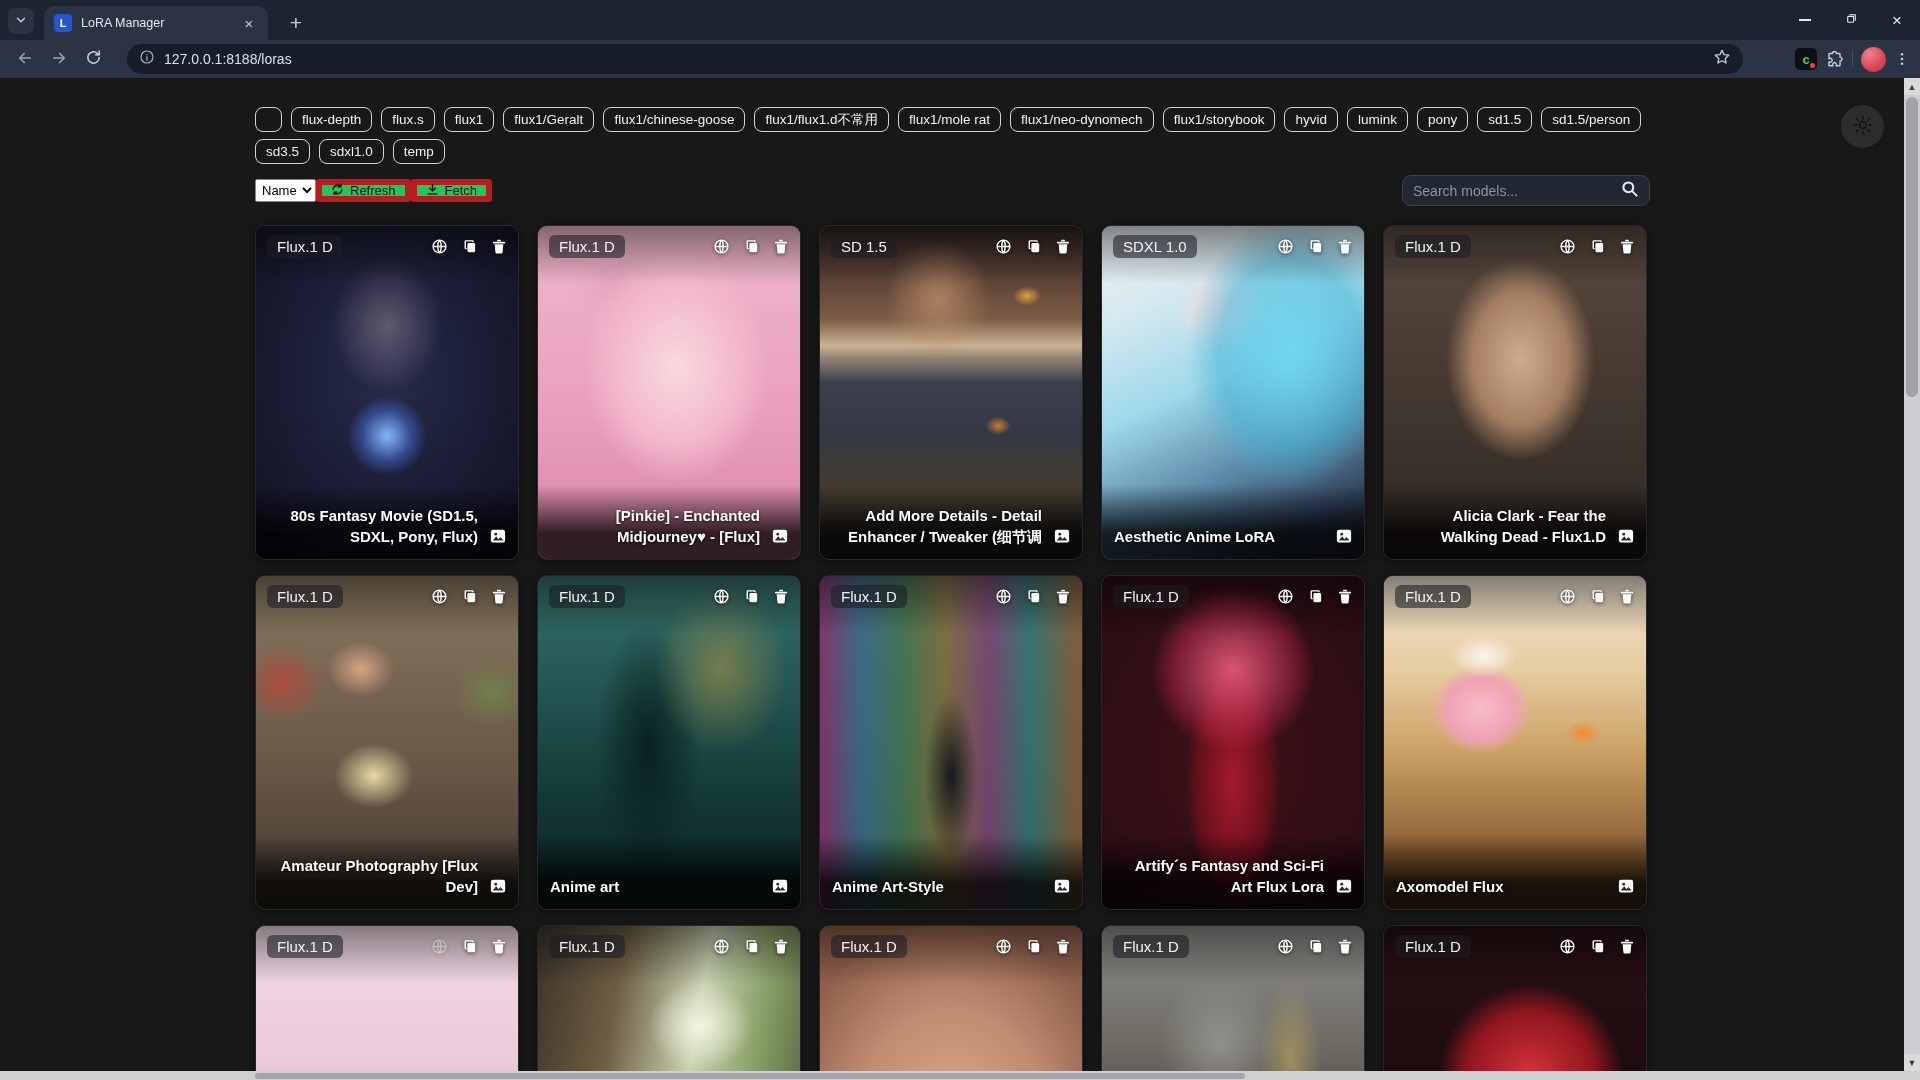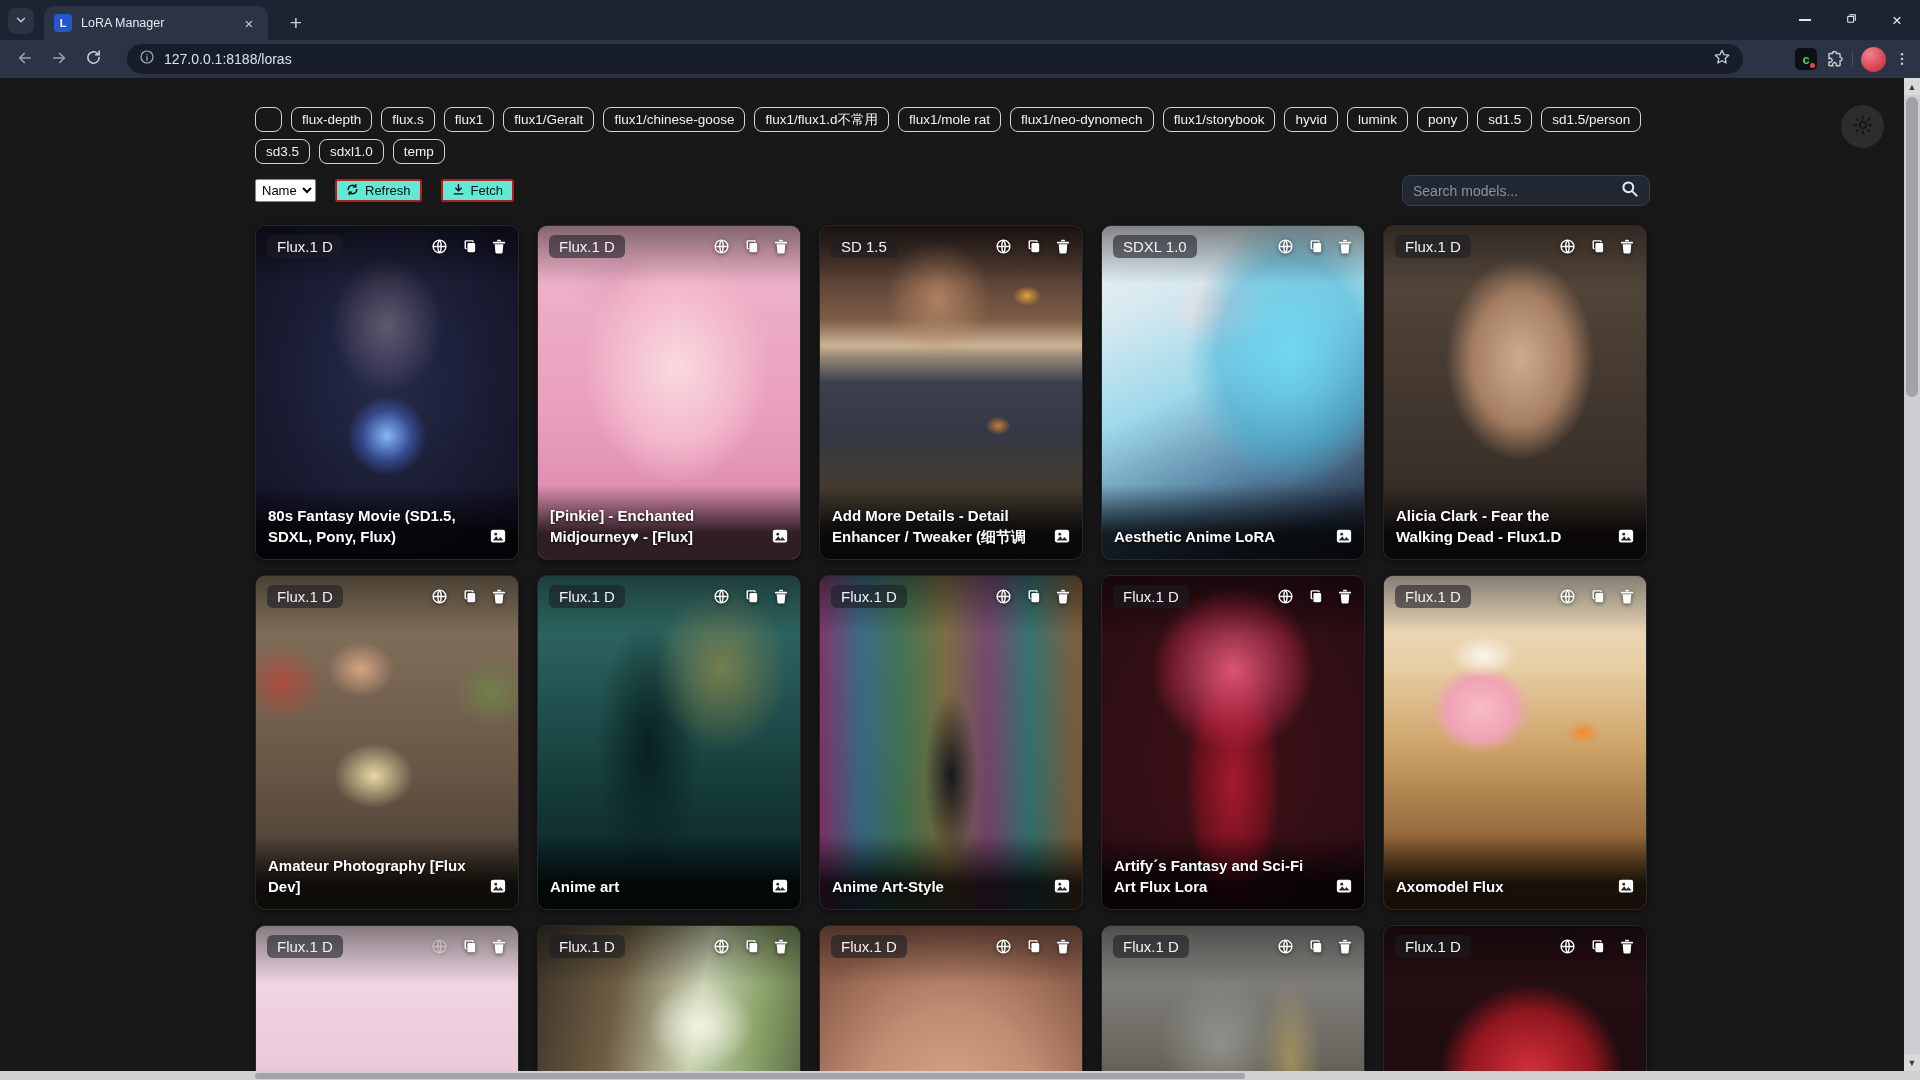--- a/index.html
+++ b/index.html
@@ -32,40 +32,40 @@
   .icon-btn { background:transparent; border:none; cursor:pointer; display:flex; align-items:center; justify-content:center; }
 
   
   .page { position:absolute; left:0; top:78px; width:1920px; height:1002px; background:#181818; overflow:hidden;padding-left:8px; }
 
   .tag-rows { position:absolute; left:255px; top:29px; }
   .tag-row { display:flex; gap:9px; margin-bottom:7px; }
   .tag-pill { border:1.5px solid #d5d5d5; border-radius:8px; color:#f1f1f1; font-size:13.5px; padding:3px 10px; white-space:nowrap; background:transparent; cursor:pointer; line-height:17px; }
   .tag-pill.empty { width:27px; padding:3px 0; }
 
-  .controls-row { position:absolute; left:255px; top:101px; display:flex; align-items:center; gap:19px; }
+  .controls-row { position:absolute; left:255px; top:101px; display:flex; align-items:center; }
   .sort-select { height:23px; font-size:13px; font-family:"Liberation Sans",sans-serif; background:#fff; color:#000; border:1px solid #858585; border-radius:2px; padding:0 2px; cursor:pointer; }
-  .ctl-btn { height:23px; display:flex; align-items:center; gap:6px; background:#5eead4; color:#0a0a0a; border:2px solid #b91c1c; border-radius:3px; font-size:13px; font-family:"Liberation Sans",sans-serif; padding:0 9px; cursor:pointer; }
+  .ctl-btn { height:23px; display:flex; align-items:center; gap:6px; background:#22c55e; color:#0a0a0a; border:6px solid #b91c1c; border-radius:3px; font-size:13px; font-family:"Liberation Sans",sans-serif; padding:0 9px; cursor:pointer; }
 
   .search-box { position:absolute; left:1402px; top:97px; width:248px; height:31px; background:#212733; border:1px solid #39404e; border-radius:9px; display:flex; align-items:center; padding:0 10px; }
   .search-box input { flex:1; background:transparent; border:none; outline:none; color:#e5e5e5; font-size:14px; font-family:"Liberation Sans",sans-serif; }
   .search-box input::placeholder { color:#8d939c; }
 
   .theme-toggle { position:absolute; left:1841px; top:27px; width:43px; height:43px; border-radius:50%; background:#2d2d2d; border:none; display:flex; align-items:center; justify-content:center; cursor:pointer; }
 
   
   .grid { position:absolute; left:255px; top:147px; width:1392px; display:grid; grid-template-columns:repeat(5,264px); gap:15px 18px; }
   .card { position:relative; width:264px; height:335px; border-radius:10px; overflow:hidden; border:1px solid rgba(255,255,255,0.07); box-shadow:0 2px 8px rgba(0,0,0,0.55); cursor:pointer; }
   .card-art { position:absolute; inset:0; }
   .card-head { position:absolute; left:0; top:0; right:0; height:58px; background:linear-gradient(180deg, rgba(0,0,0,0.45), rgba(0,0,0,0)); display:flex; align-items:flex-start; justify-content:space-between; padding:9px 11px; }
   .badge { background:rgba(28,30,36,0.58); color:#f2f2f2; font-size:15px; padding:3px 10px; border-radius:6px; line-height:17px; white-space:nowrap; }
   .head-icons { display:flex; gap:13px; margin-top:3px; }
   .head-icons .icon-btn svg { filter:drop-shadow(0 1px 2px rgba(0,0,0,0.6)); }
   .card-foot { position:absolute; left:0; right:0; bottom:0; min-height:74px; background:linear-gradient(0deg, rgba(0,0,0,0.78) 35%, rgba(0,0,0,0)); display:flex; align-items:flex-end; padding:10px 12px 11px; }
-  .card-title { color:#fff; font-size:15px; font-weight:bold; line-height:1.45; padding-right:28px; text-shadow:0 1px 3px rgba(0,0,0,0.85); }
+  .card-title { color:#fff; font-size:15px; font-weight:bold; line-height:1.45; padding-right:28px; text-shadow:0 1px 3px rgba(0,0,0,0.85);text-align:right; }
   .pic-icon { position:absolute; right:11px; bottom:10px; }
 
   
   .v-scroll { position:absolute; right:0; top:78px; width:16px; height:993px; background:#ccced1; z-index:50; }
   .v-scroll .arrow { width:16px; height:17px; display:flex; align-items:center; justify-content:center; color:#3c3c3c; font-size:9px; background:#d8dadc; }
   .v-scroll .arrow.bottom { position:absolute; bottom:0; }
   .v-thumb { position:absolute; left:2px; top:19px; width:12px; height:300px; border-radius:6px; background:#9fa2a6; }
   .h-scroll { position:absolute; left:0; bottom:0; width:1904px; height:9px; background:#cfd0d2; z-index:50; }
   .h-thumb { position:absolute; left:255px; top:1.5px; height:6px; width:990px; border-radius:3px; background:#a2a4a7; }
   .corner { position:absolute; right:0; bottom:0; width:16px; height:9px; background:#cfd0d2; z-index:51; }

